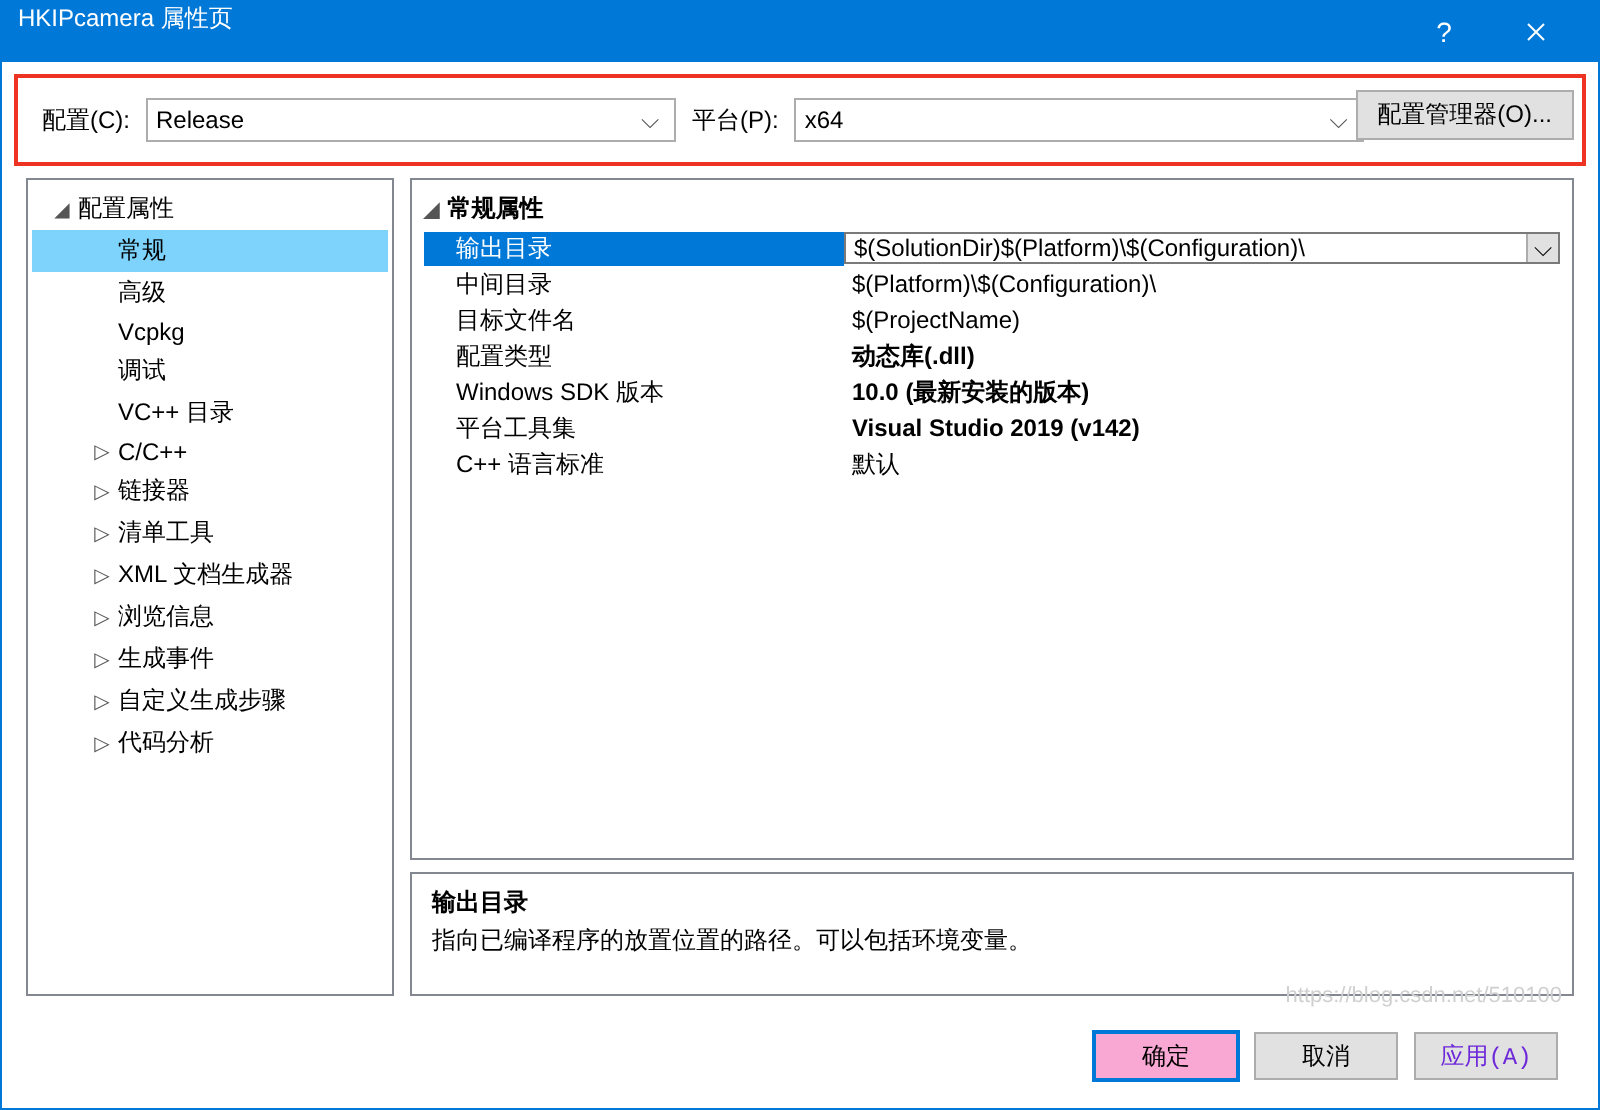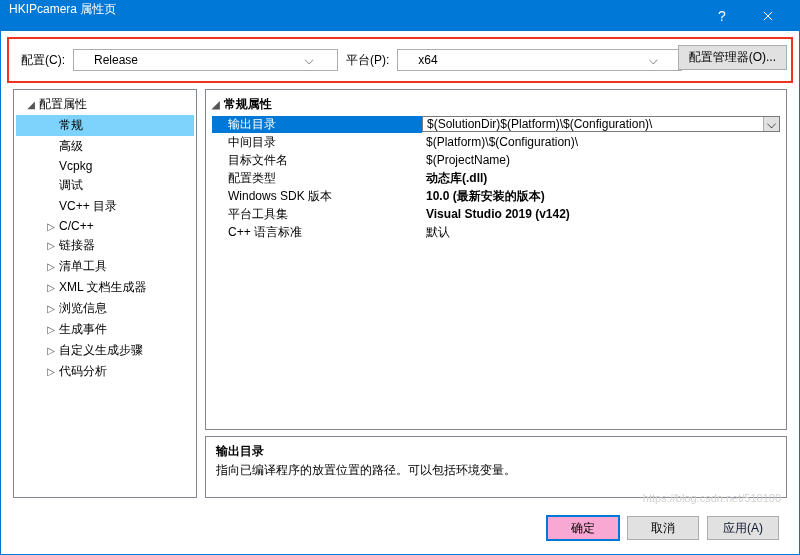--- a/index.html
+++ b/index.html
@@ -5,21 +5,21 @@
   * { box-sizing: border-box; margin: 0; padding: 0; font-family: "Microsoft YaHei", "Segoe UI", sans-serif; font-size: 12px; }
   body { background: #f0f0f0; }
   .window { width: 800px; height: 555px; background: #fff; display: flex; flex-direction: column; border: 1px solid #0078d7; }
   .titlebar { background: #0078d7; color: #fff; height: 30px; display: flex; padding: 0 8px; }
   .titlebar .title { flex: 1; font-size: 12px; }
   .titlebar .winbtn { width: 46px; height: 30px; display: flex; align-items: center; justify-content: center; cursor: pointer; }
   .titlebar .winbtn svg { stroke: #fff; fill: none; stroke-width: 1; }
   .toolbar-wrap { padding: 10px 12px; display: flex; align-items: center; gap: 8px; border: 2px solid #e32; margin: 6px; position: relative; }
   .toolbar-wrap::after{content:""; position:absolute; inset:-6px; pointer-events:none;}
   .label { font-size: 12px; }
-  .combo { display: flex; align-items: center; border: 1px solid #adadad; background: #fff; height: 22px; padding: 0 20px; cursor: pointer; }
+  .combo { display: flex; align-items: center; border: 1px solid #adadad; background: #fff; height: 22px; padding: 0 4px; cursor: pointer; }
   .combo .txt { flex: 1; font-size: 12px; }
   .combo .arrow { width: 16px; text-align: center; color: #555; }
   .cfg-combo { width: 265px; }
   .plat-combo { width: 285px; }
   .btn { border: 1px solid #adadad; background: #e1e1e1; padding: 3px 10px; font-size: 12px; cursor: pointer; }
   .main { flex: 1; display: flex; padding: 0 12px 8px 12px; gap: 8px; overflow: hidden; }
   .tree { width: 184px; border: 1px solid #828790; background: #fff; padding: 4px 2px; overflow: auto; }
   .tree-item { display:flex;align-items:center; padding: 2px 4px; cursor: pointer; white-space: nowrap; gap: 3px; }
   .tree-item.sel { background: #7dd3fc; }
   .tree-item .exp { width: 10px; text-align: center; color: #555; font-size: 10px; }
@@ -36,21 +36,21 @@
   .pv { flex:1; font-size: 12px; padding-left: 4px; display:flex; }
   .pv.bold{font-weight:700;}
   .prop-row.selected .pv { border:1px solid #7a7a7a; position:relative; }
   .prop-row.selected .pv .dd{ position:absolute; right:0; top:0; bottom:0; width:16px; border-left:1px solid #adadad; display:flex;align-items:center;justify-content:center; background:#e1e1e1; cursor:pointer;}
   .desc { border: 1px solid #828790; background: #fff; padding: 6px 10px; height: 62px; }
   .desc-title { font-weight: bold; font-size: 12px; margin-bottom: 2px; }
   .desc-body { font-size: 12px; }
   .footer { display: flex; justify-content: flex-end; gap: 8px; padding: 10px 20px 14px 0; }
   .footer .btn { width: 72px; height: 24px; }
   .footer .btn.primary { background:#f9a8d4; border:1px solid #0078d7; outline:1px solid #0078d7;}
-  .footer .btn.disabled{ color:#0f172a; }
+  .footer .btn.disabled{ color:#6d28d9;font-family:Liberation Mono, monospace; }
   .watermark{position:absolute;right:18px;bottom:50px;color:#d0d0d0;font-size:11px;pointer-events:none;}
 </style>
 </head>
 <body>
 
 <div class="window">
   <div class="titlebar">
     <div class="title">HKIPcamera 属性页</div>
     <div class="winbtn">
         <span style="color:#fff;font-size:14px;">?</span>

